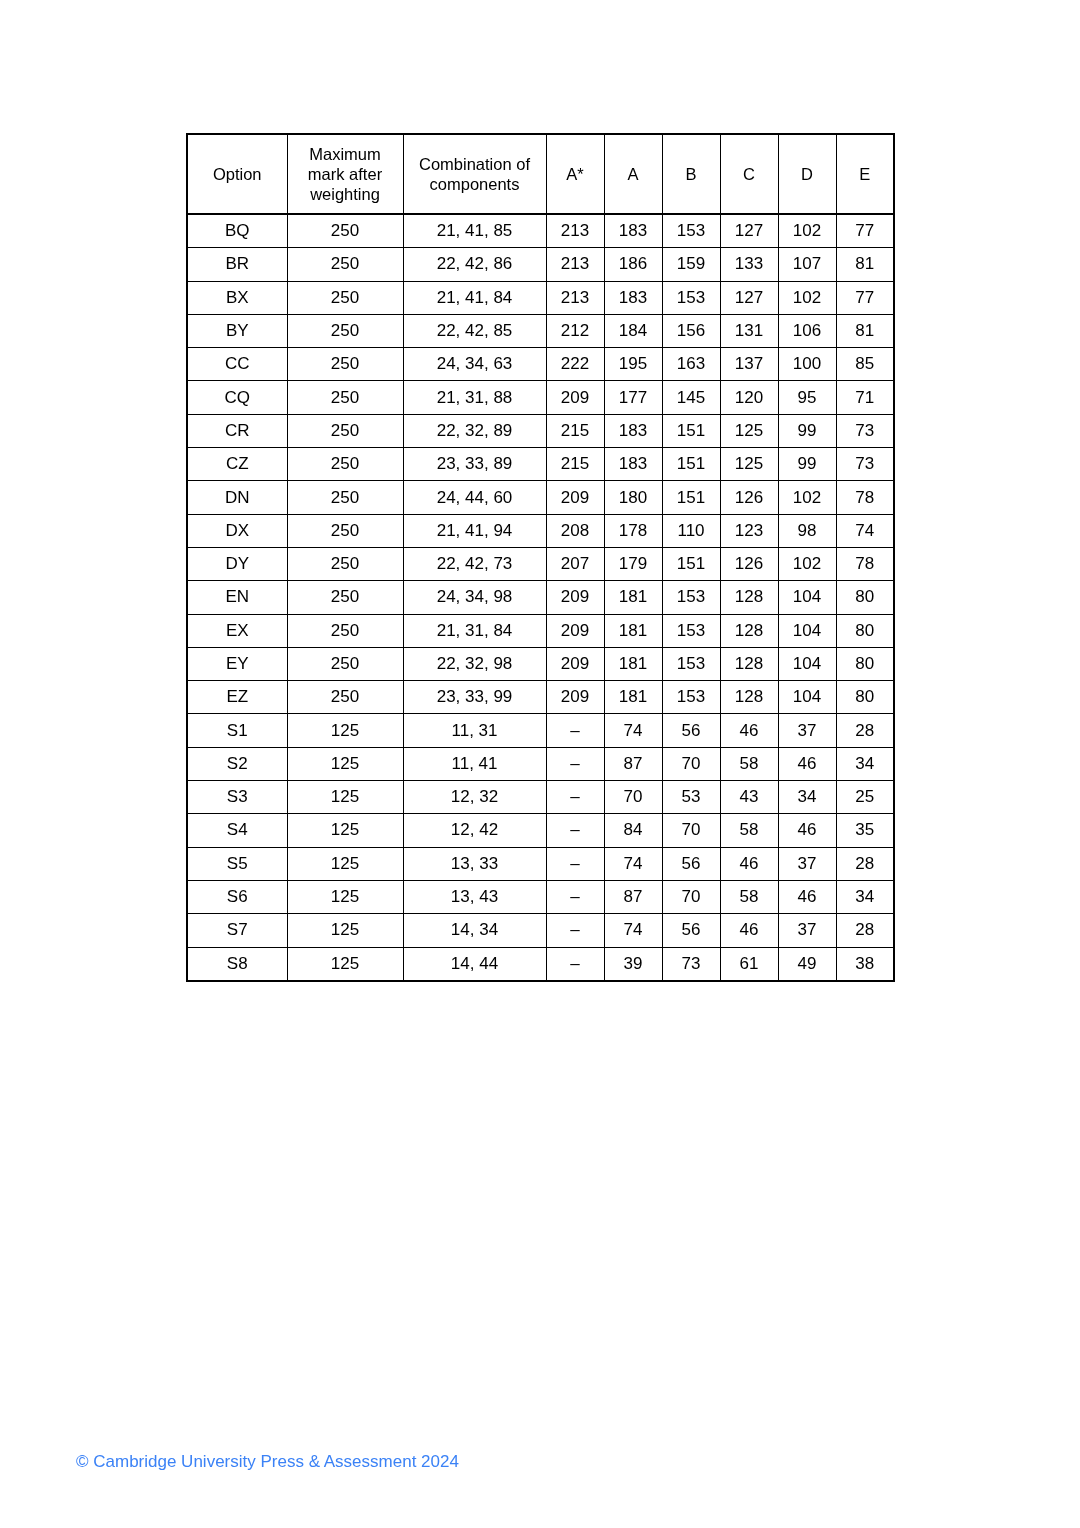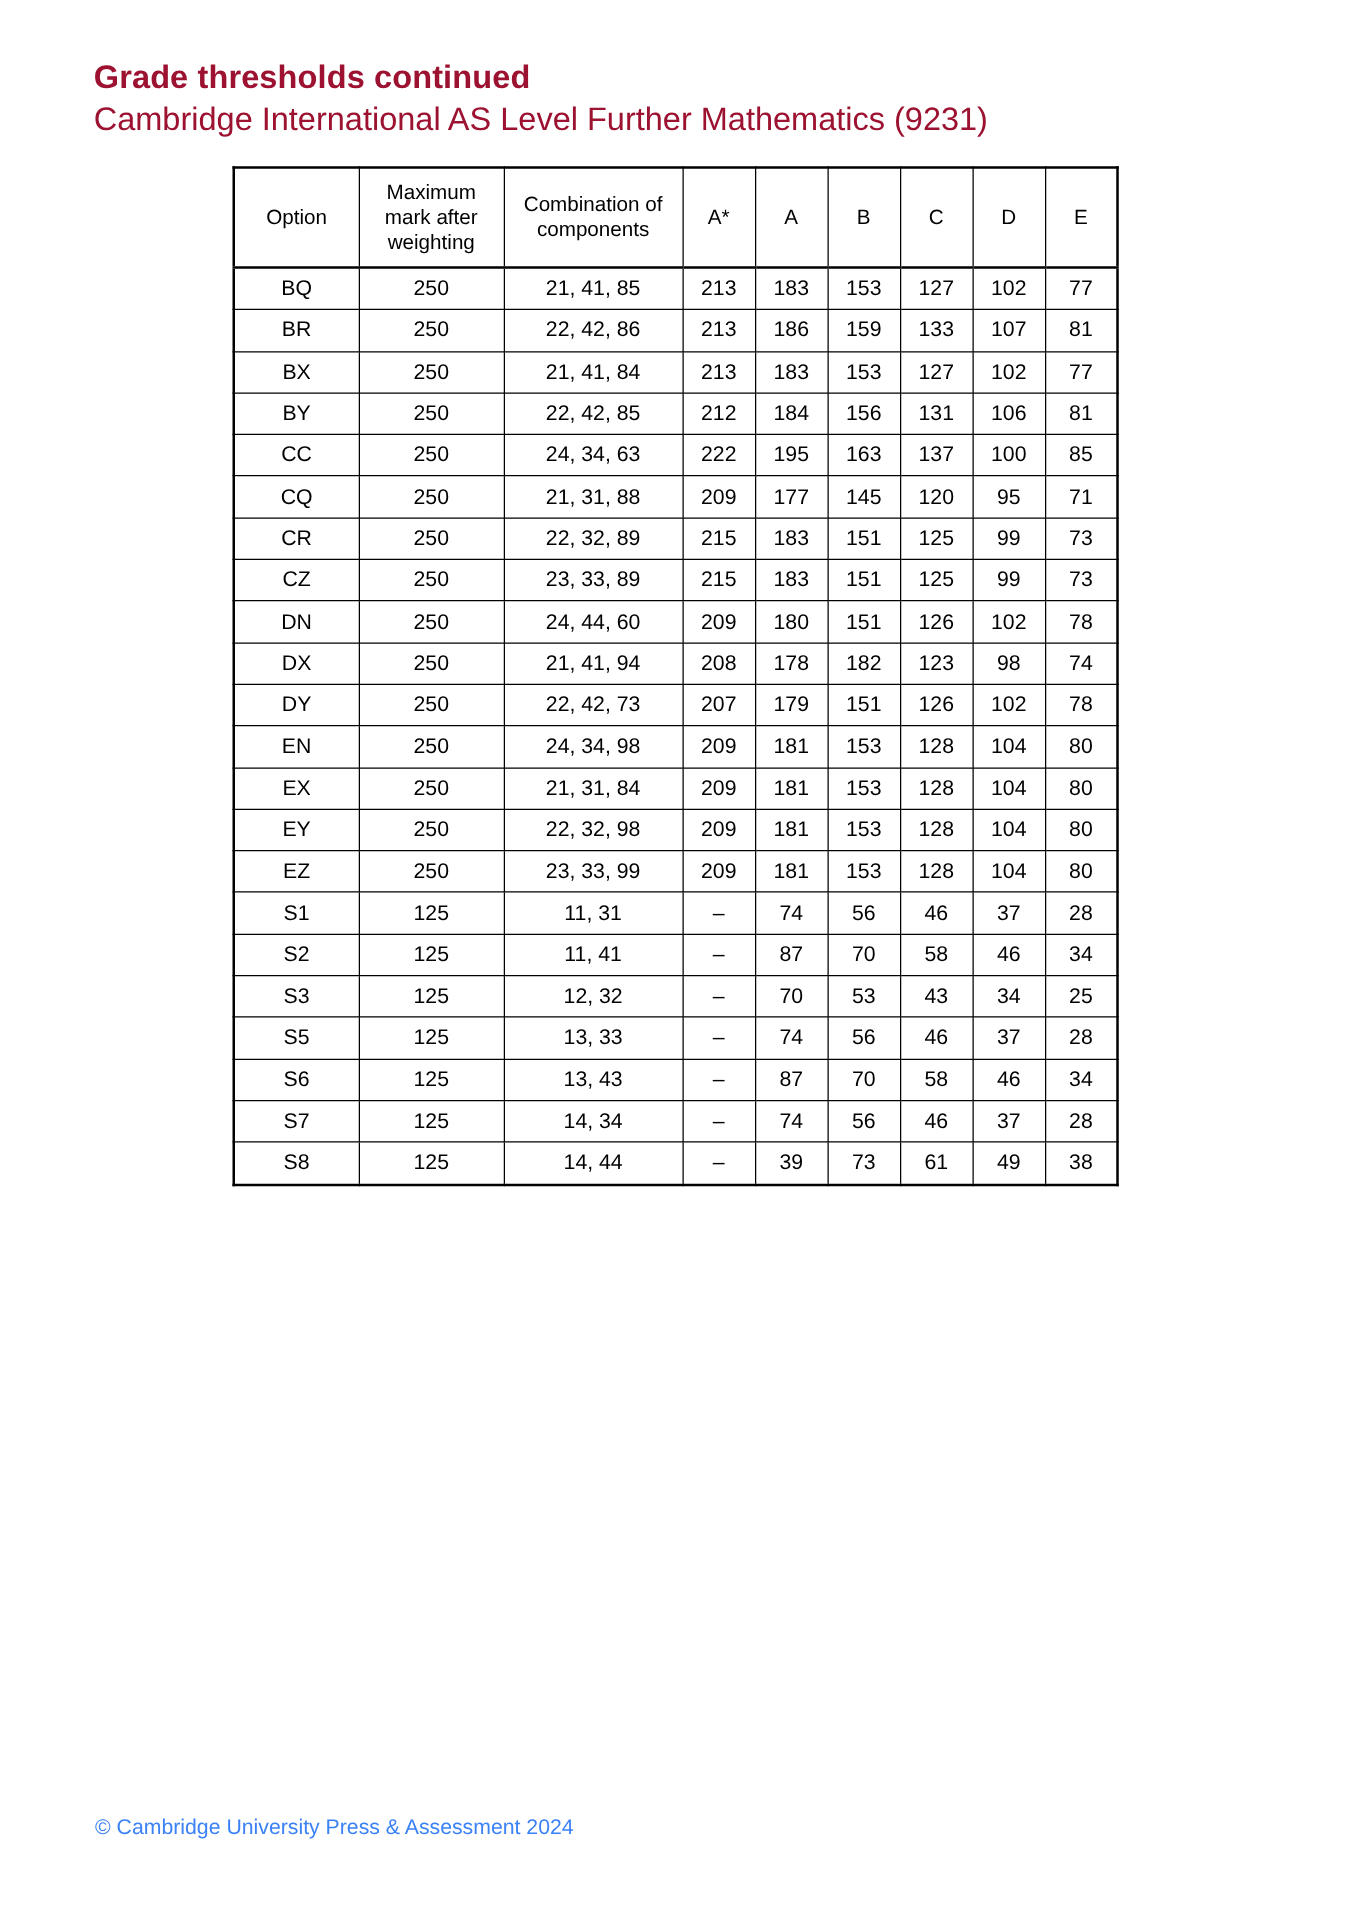--- a/index.html
+++ b/index.html
@@ -89,24 +89,20 @@
     font-size: 17px;
     color: #3b82f6;
     white-space: nowrap;
   }
 </style>
 </head>
 <body>
 
 <div class="page">
 
-  <div class="heading-block">
-    <div class="title-main">Grade thresholds continued</div>
-    <div class="title-sub">Cambridge International AS Level Further Mathematics (9231)</div>
-  </div>
 
   <div class="table-wrap">
     <table class="thresholds">
       <colgroup>
         <col class="col-option">
         <col class="col-maxmark">
         <col class="col-combo">
         <col class="col-grade">
         <col class="col-grade">
         <col class="col-grade">
@@ -233,21 +229,21 @@
             <td>126</td>
             <td>102</td>
             <td>78</td>
           </tr>
           <tr>
             <td>DX</td>
             <td>250</td>
             <td>21, 41, 94</td>
             <td>208</td>
             <td>178</td>
-            <td>182</td>
+            <td>110</td>
             <td>123</td>
             <td>98</td>
             <td>74</td>
           </tr>
           <tr>
             <td>DY</td>
             <td>250</td>
             <td>22, 42, 73</td>
             <td>207</td>
             <td>179</td>
@@ -327,20 +323,31 @@
             <td>125</td>
             <td>12, 32</td>
             <td>–</td>
             <td>70</td>
             <td>53</td>
             <td>43</td>
             <td>34</td>
             <td>25</td>
           </tr>
           <tr>
+            <td>S4</td>
+            <td>125</td>
+            <td>12, 42</td>
+            <td>–</td>
+            <td>84</td>
+            <td>70</td>
+            <td>58</td>
+            <td>46</td>
+            <td>35</td>
+          </tr>
+          <tr>
             <td>S5</td>
             <td>125</td>
             <td>13, 33</td>
             <td>–</td>
             <td>74</td>
             <td>56</td>
             <td>46</td>
             <td>37</td>
             <td>28</td>
           </tr>

